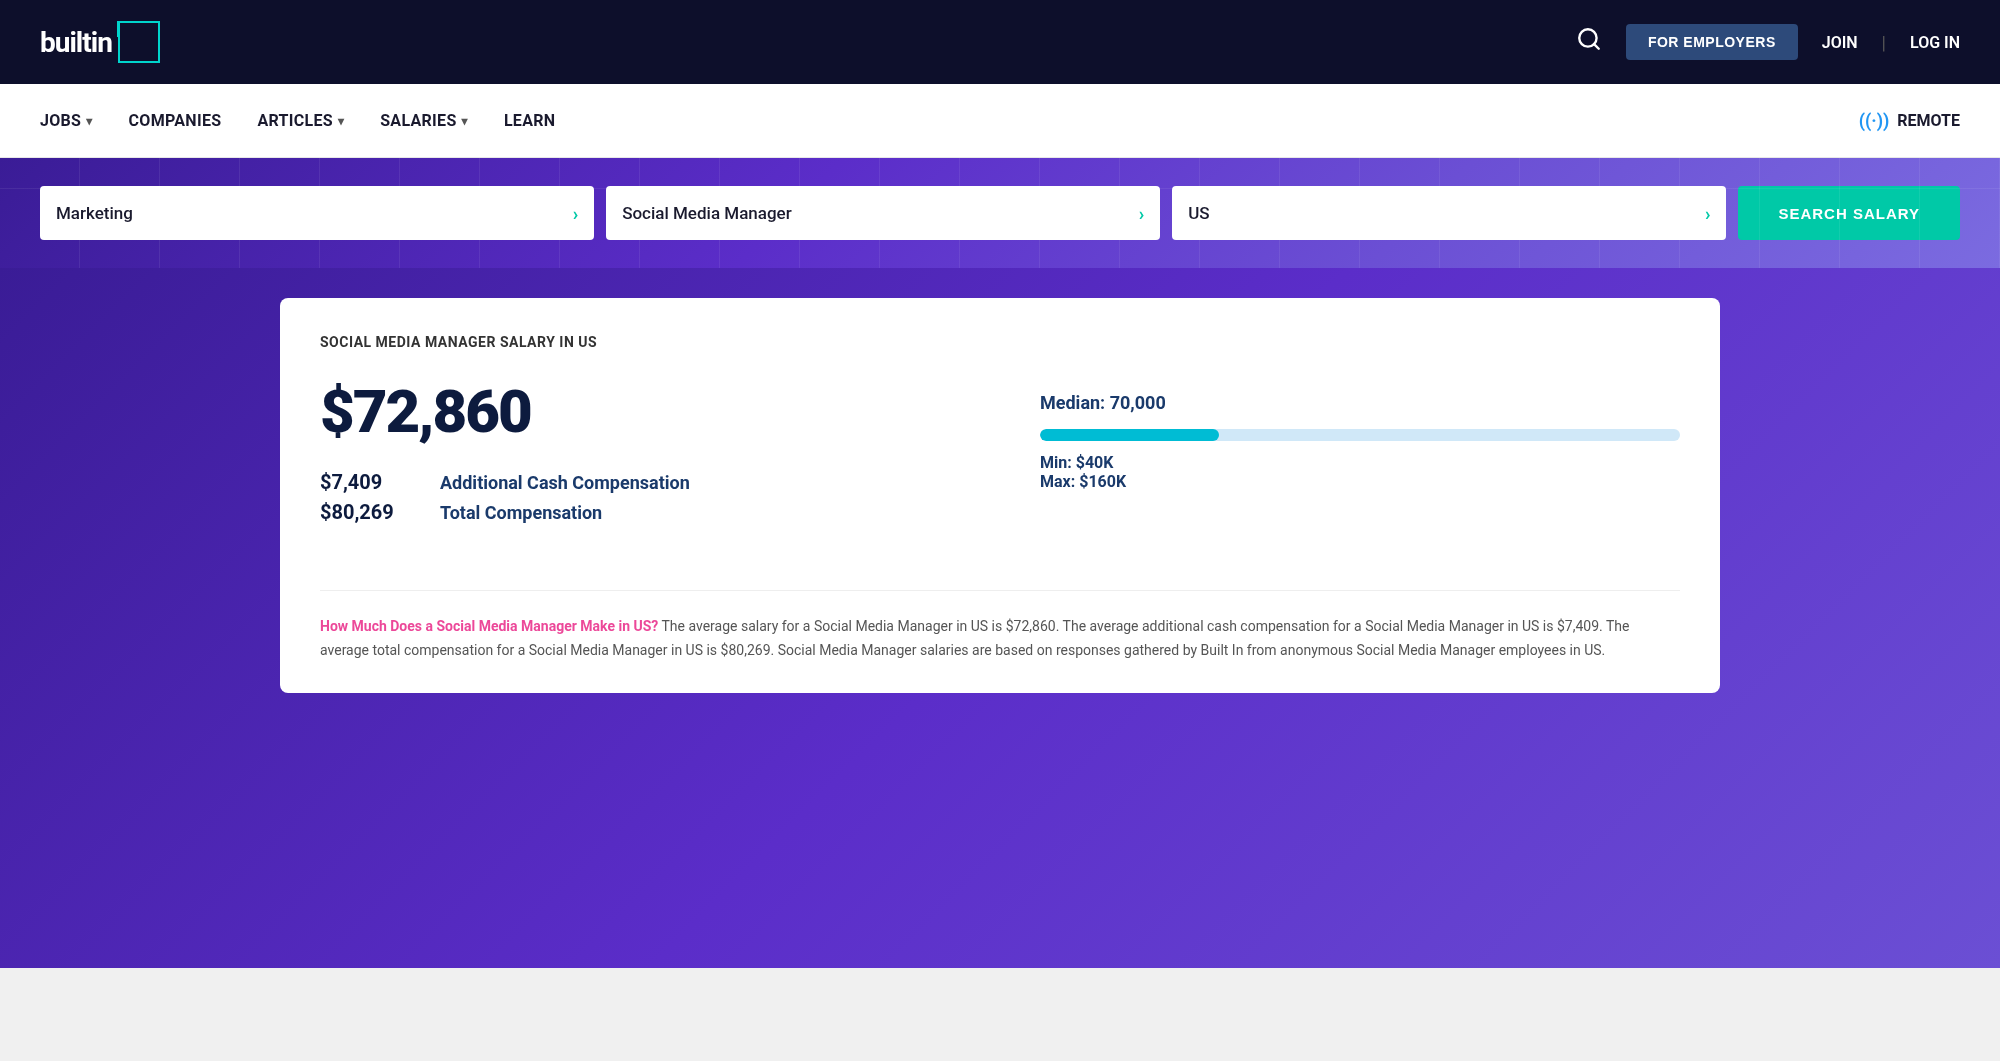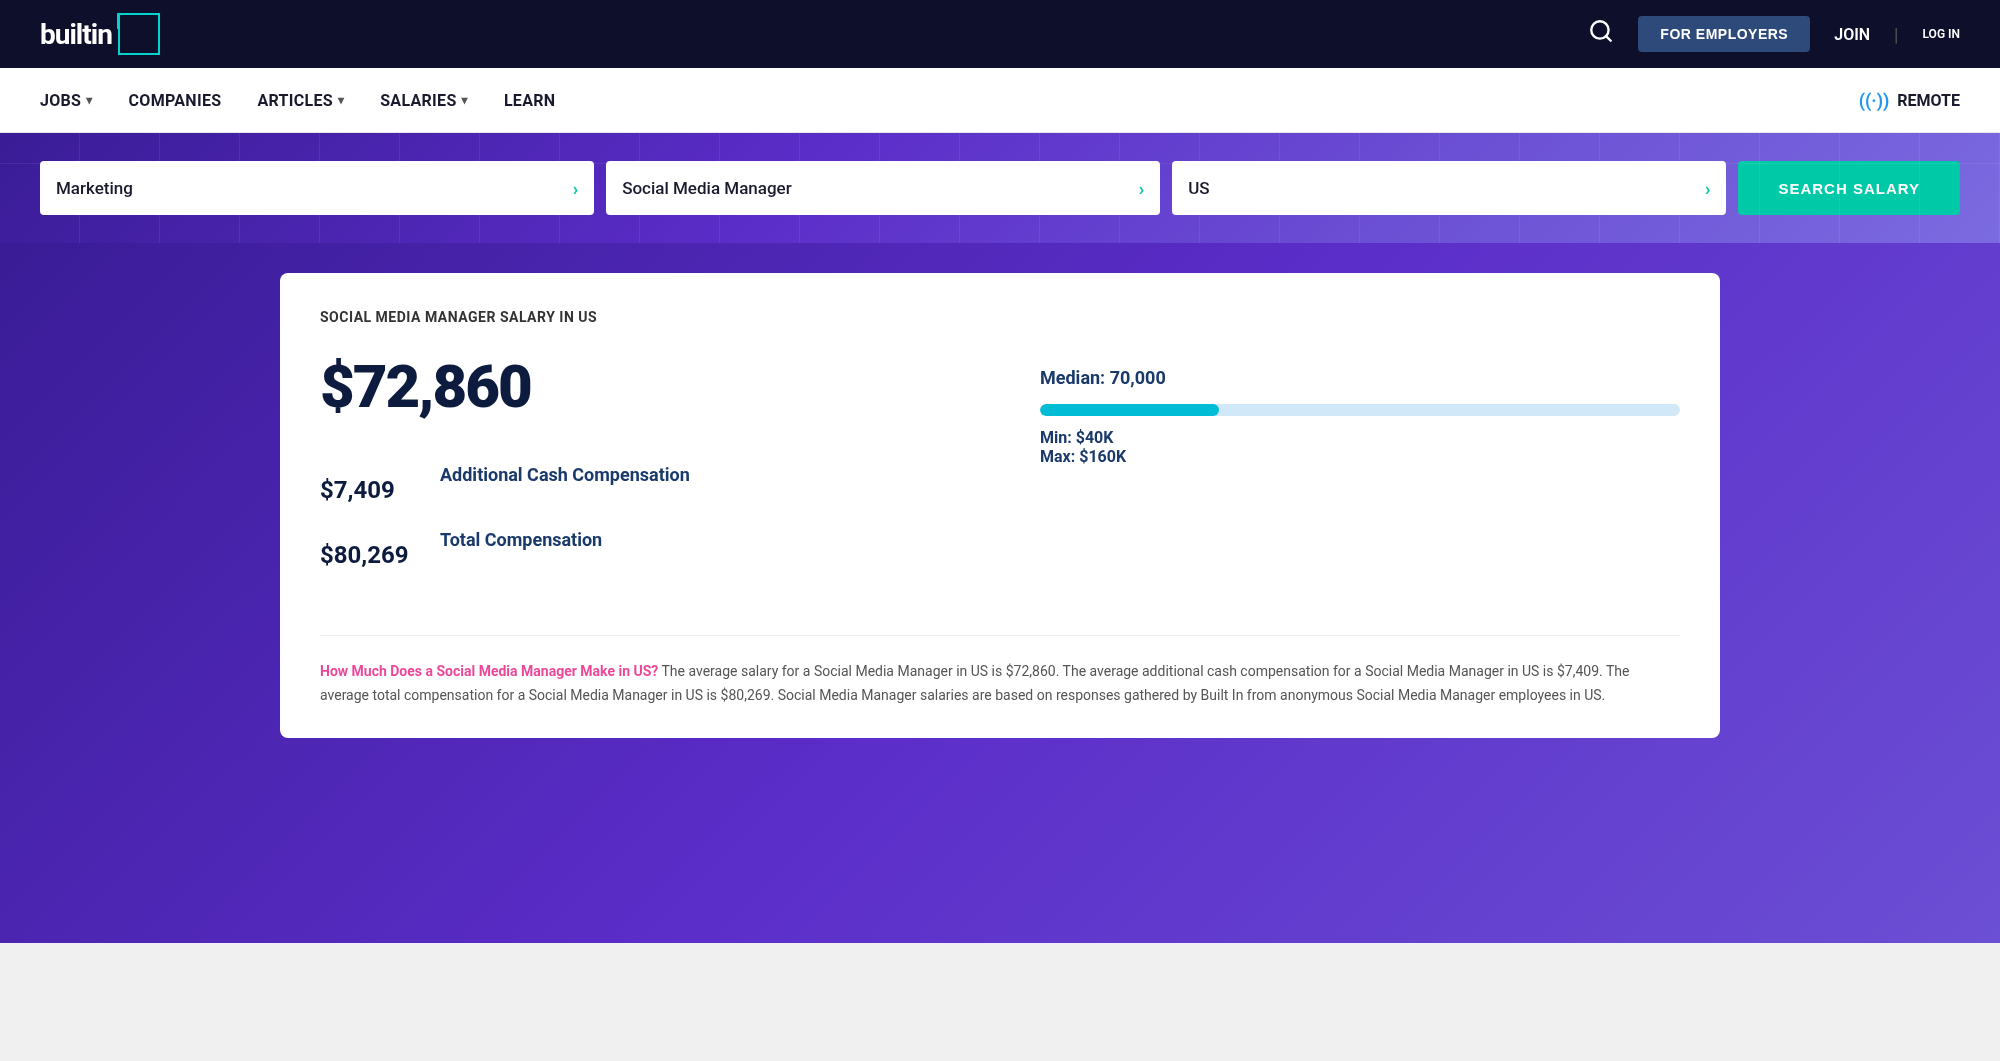--- a/index.html
+++ b/index.html
@@ -5,21 +5,21 @@
     * { margin: 0; padding: 0; box-sizing: border-box; }
     body { font-family: -apple-system, BlinkMacSystemFont, 'Segoe UI', Roboto, sans-serif; background: #f0f0f0; }
 
     
     .top-nav {
       background: #0d0f2b;
       display: flex;
       align-items: center;
       justify-content: space-between;
       padding: 0 40px;
-      height: 68px;
+      height: 84px;
     }
     .logo {
       display: flex;
       align-items: center;
     }
     .logo-text {
       color: white;
       font-size: 28px;
       font-weight: 700;
       letter-spacing: -1px;
@@ -69,33 +69,33 @@
       font-weight: 600;
       cursor: pointer;
       text-decoration: none;
     }
     .nav-divider {
       color: #555;
       font-size: 18px;
     }
     .nav-login {
       color: white;
-      font-size: 12px;
+      font-size: 16px;
       font-weight: 600;
       cursor: pointer;
     }
 
     
     .secondary-nav {
       background: white;
       display: flex;
       align-items: center;
       justify-content: space-between;
       padding: 0 40px;
-      height: 65px;
+      height: 74px;
       border-bottom: 1px solid #e8e8e8;
     }
     .secondary-nav-left {
       display: flex;
       align-items: center;
       gap: 36px;
     }
     .nav-item {
       display: flex;
       align-items: center;
@@ -234,25 +234,24 @@
       flex-direction: column;
       gap: 6px;
       margin-bottom: 30px;
     }
     .salary-detail-row {
       display: flex;
       align-items: center;
       gap: 20px;
     }
     .salary-amount {
-      font-size: 24px;
+      font-size: 20px;
       font-weight: 700;
       color: #0d1b3e;
       min-width: 100px;
-      margin-top: 31px;
     }
     .salary-label {
       font-size: 18px;
       font-weight: 700;
       color: #1a3a6b;
     }
 
     
     .median-label {
       font-size: 18px;

